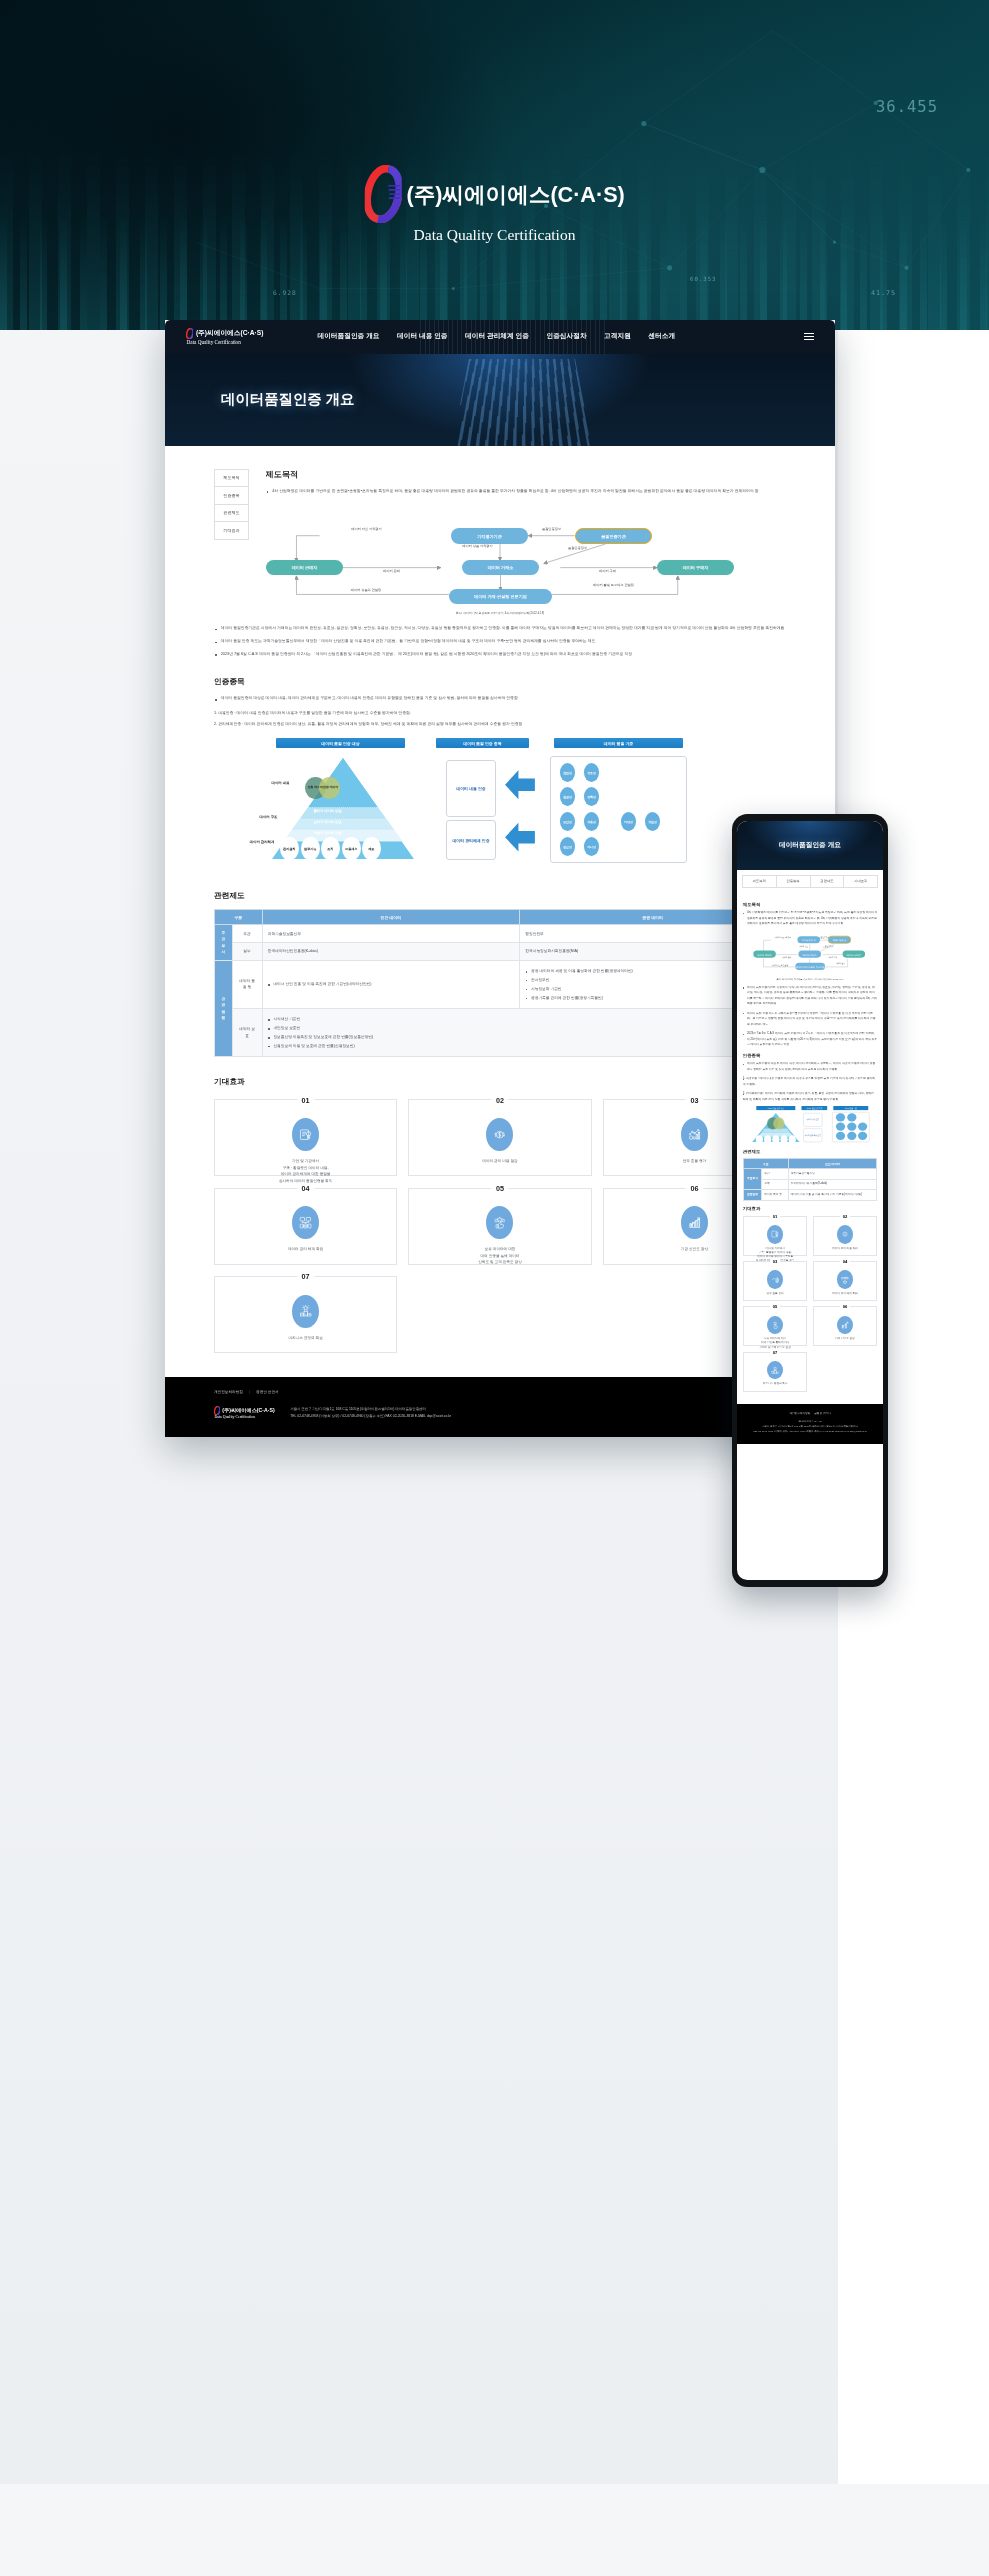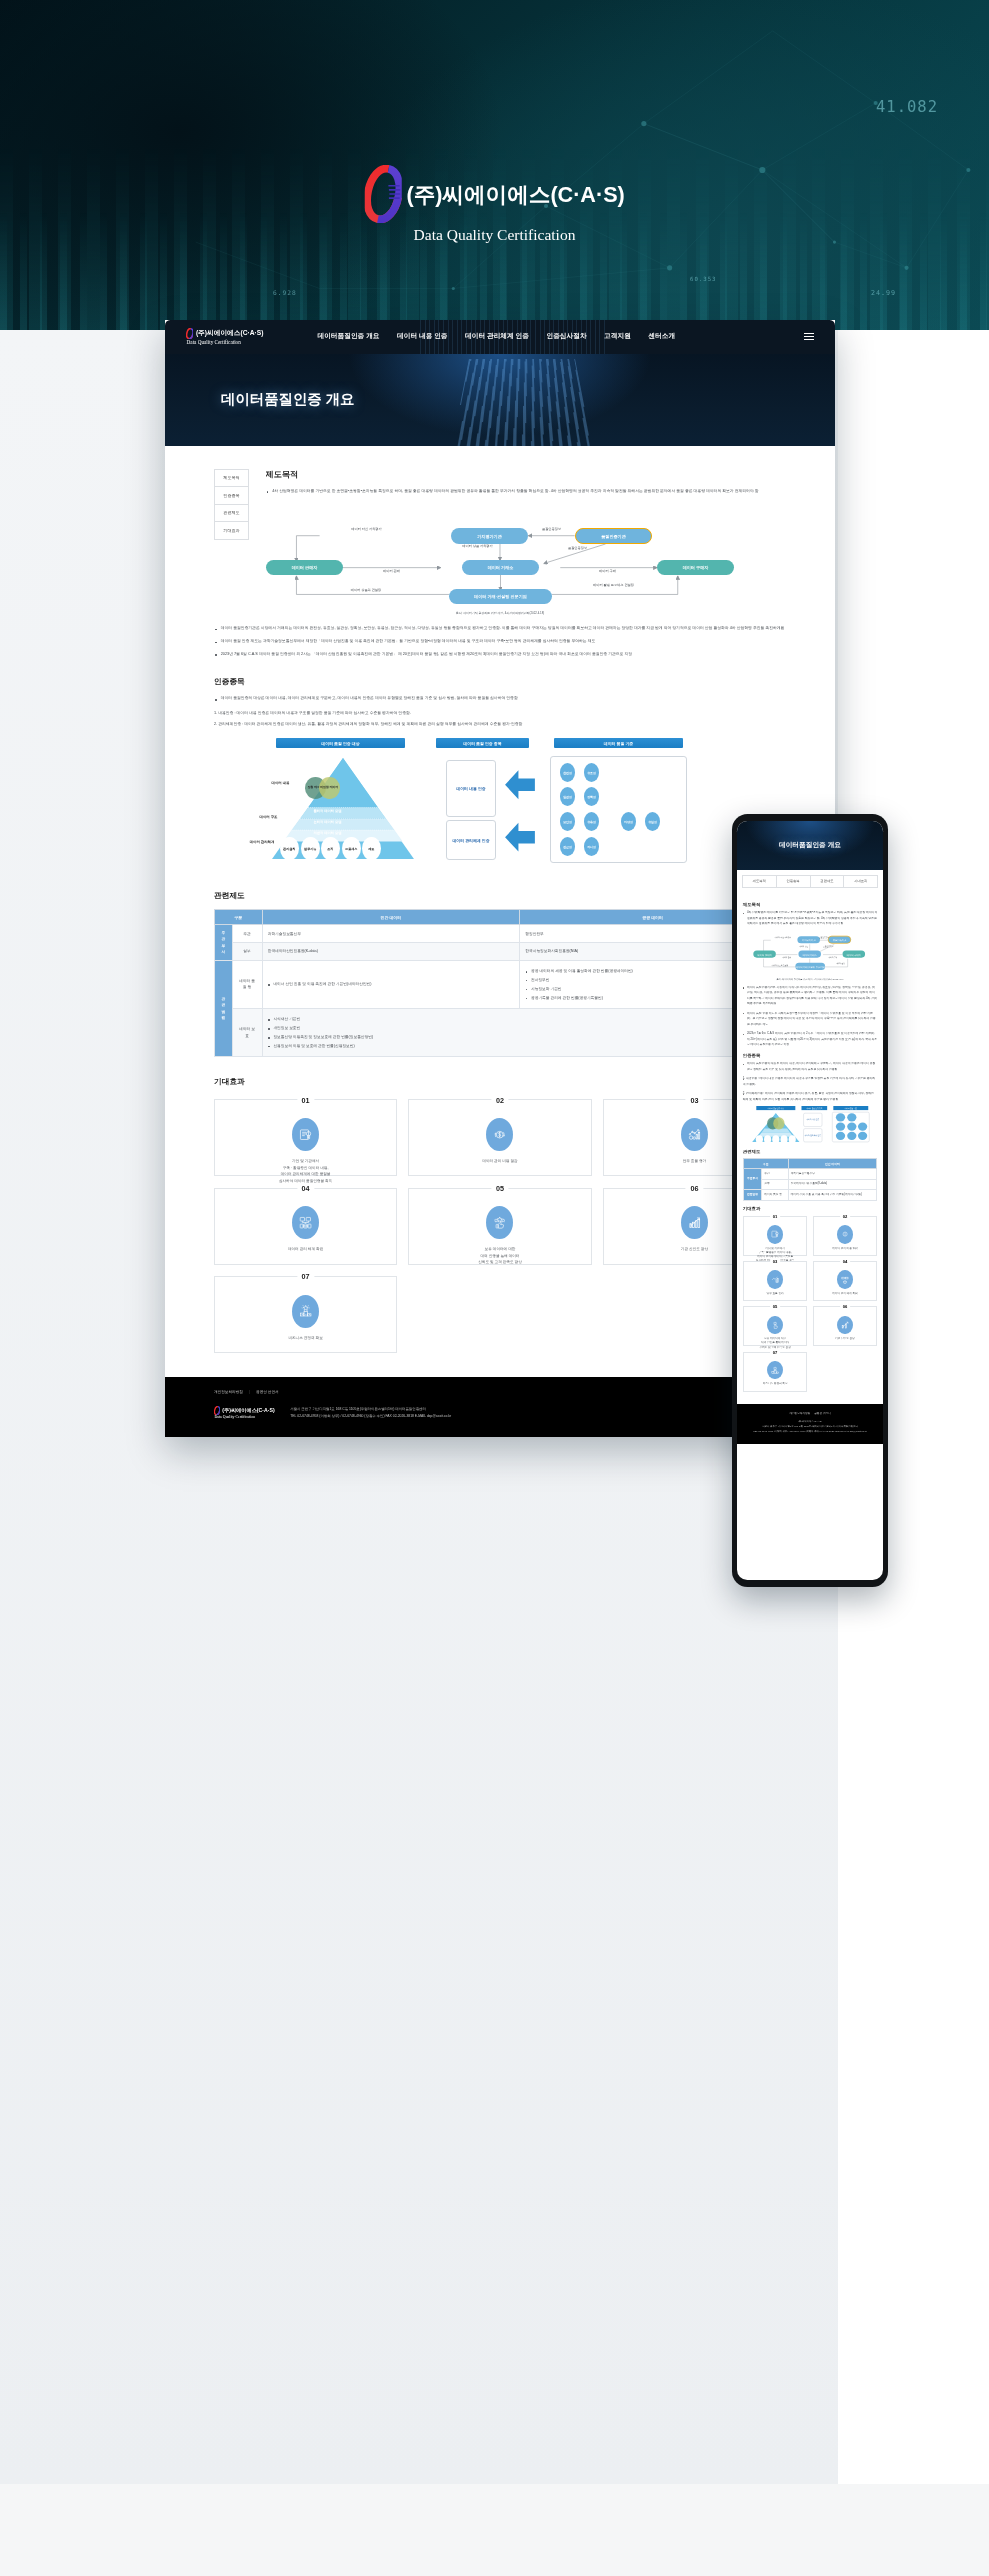--- a/index.html
+++ b/index.html
@@ -315,22 +315,22 @@
         <circle cx="1880" cy="330" r="4"></circle>
       <circle cx="1760" cy="520" r="4"></circle>
         <circle cx="1620" cy="470" r="3"></circle>
       <circle cx="880" cy="560" r="3"></circle>
     </g>
   </svg>
 
   <div class="hero-city"></div>
   <div class="hero-city2"></div>
 
-  <div class="hero-num" style="left:876px; top:98px; font-size:15.5px;">41.082</div>
-  <div class="hero-num" style="left:871px; top:289px; font-size:6.7px;">24.99</div>
+  <div class="hero-num" style="left:876px; top:98px; font-size:15.5px;">36.455</div>
+  <div class="hero-num" style="left:871px; top:289px; font-size:6.7px;">41.75</div>
   <div class="hero-num" style="left:273px; top:289px; font-size:6.2px;">6.928</div>
   <div class="hero-num" style="left:690px; top:276px; font-size:5.7px;">60.353</div>
 
   <div class="hero-logo-wrap">
     <div class="logo-row">
       <svg class="logo-mark" width="37" height="58" viewBox="0 0 72 112">
         <defs>
           <linearGradient id="gTop" x1="0" y1="0" x2="0" y2="1">
             <stop offset="0%" stop-color="#ef2b2d"></stop>
               <stop offset="100%" stop-color="#e8363a"></stop>

